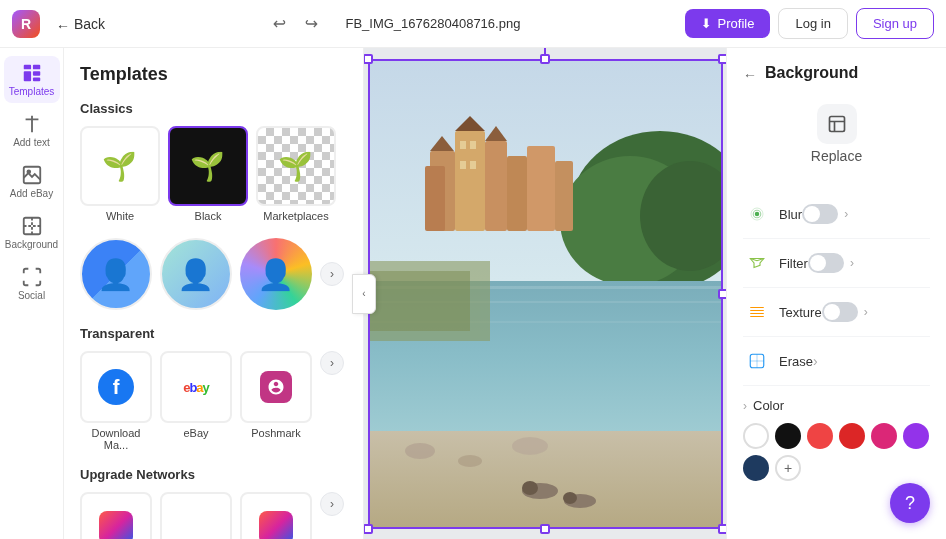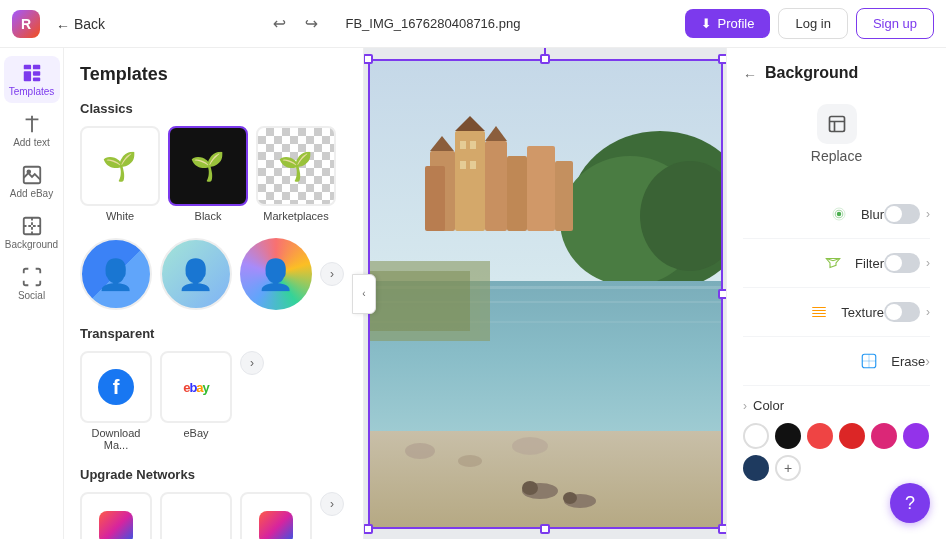--- a/index.html
+++ b/index.html
@@ -84,21 +84,21 @@
     .back-icon-small { cursor: pointer; color: #666; font-size: 14px; }
     .right-panel-title { font-size: 16px; font-weight: 600; color: #222; }
 
     
     .action-btns { display: flex; gap: 8px; margin-bottom: 20px; }
     .action-btn { display: flex; flex-direction: column; align-items: center; gap: 4px; flex: 1; cursor: pointer; padding: 6px 4px; border-radius: 8px; }
     .action-btn-icon { width: 40px; height: 40px; background: #f3f4f6; border-radius: 10px; display: flex; align-items: center; justify-content: center; font-size: 18px; }
     .action-btn-label { font-size: 14px; color: #555; }
 
     
-    .toggle-row { display: flex; align-items: center; justify-content: flex-end; padding: 10px 0; border-bottom: 1px solid #f3f4f6; cursor: pointer; }
+    .toggle-row { display: flex; align-items: center; justify-content: flex-start; padding: 10px 0; border-bottom: 1px solid #f3f4f6; cursor: pointer; }
     .toggle-row:last-of-type { border-bottom: none; }
     .toggle-row-left { display: flex; align-items: center; gap: 8px; }
     .toggle-icon { width: 28px; height: 28px; display: flex; align-items: center; justify-content: center; font-size: 16px; }
     .toggle-label { font-size: 13px; color: #333; font-weight: 500; }
     .toggle-right { display: flex; align-items: center; gap: 6px; }
     .toggle-switch { width: 36px; height: 20px; background: #d1d5db; border-radius: 10px; position: relative; cursor: pointer; transition: background 0.2s; }
     .toggle-switch::after { content: ''; position: absolute; width: 16px; height: 16px; background: white; border-radius: 50%; top: 2px; left: 2px; transition: left 0.2s; }
     .chevron-right { color: #aaa; font-size: 12px; }
 
     
@@ -256,20 +256,30 @@
         </div>
         <span class="marketplace-label">Download Ma...</span>
       </div>
       <div class="marketplace-item">
         <div class="marketplace-thumb">
           <div class="ebay-text">
             <span class="ebay-e">e</span><span class="ebay-b">b</span><span class="ebay-a">a</span><span class="ebay-y">y</span>
           </div>
         </div>
         <span class="marketplace-label">eBay</span>
+      </div>
+      <div class="marketplace-item">
+        <div class="marketplace-thumb">
+          <div class="poshmark-icon">
+            <svg width="18" height="18" viewBox="0 0 24 24" fill="white">
+                <path d="M12 2C6.48 2 2 6.48 2 12s4.48 10 10 10 10-4.48 10-10S17.52 2 12 2zm0 3c1.66 0 3 1.34 3 3s-1.34 3-3 3-3-1.34-3-3 1.34-3 3-3zm0 14.2c-2.5 0-4.71-1.28-6-3.22.03-1.99 4-3.08 6-3.08 1.99 0 5.97 1.09 6 3.08-1.29 1.94-3.5 3.22-6 3.22z"></path>
+              </svg>
+          </div>
+        </div>
+        <span class="marketplace-label">Poshmark</span>
       </div>
       <div class="scroll-arrow">›</div>
     </div>
 
     <div class="section-title">Upgrade Networks</div>
     <div class="social-row">
       <div class="social-item">
         <div class="social-thumb">
           <div class="instagram-icon">
             

